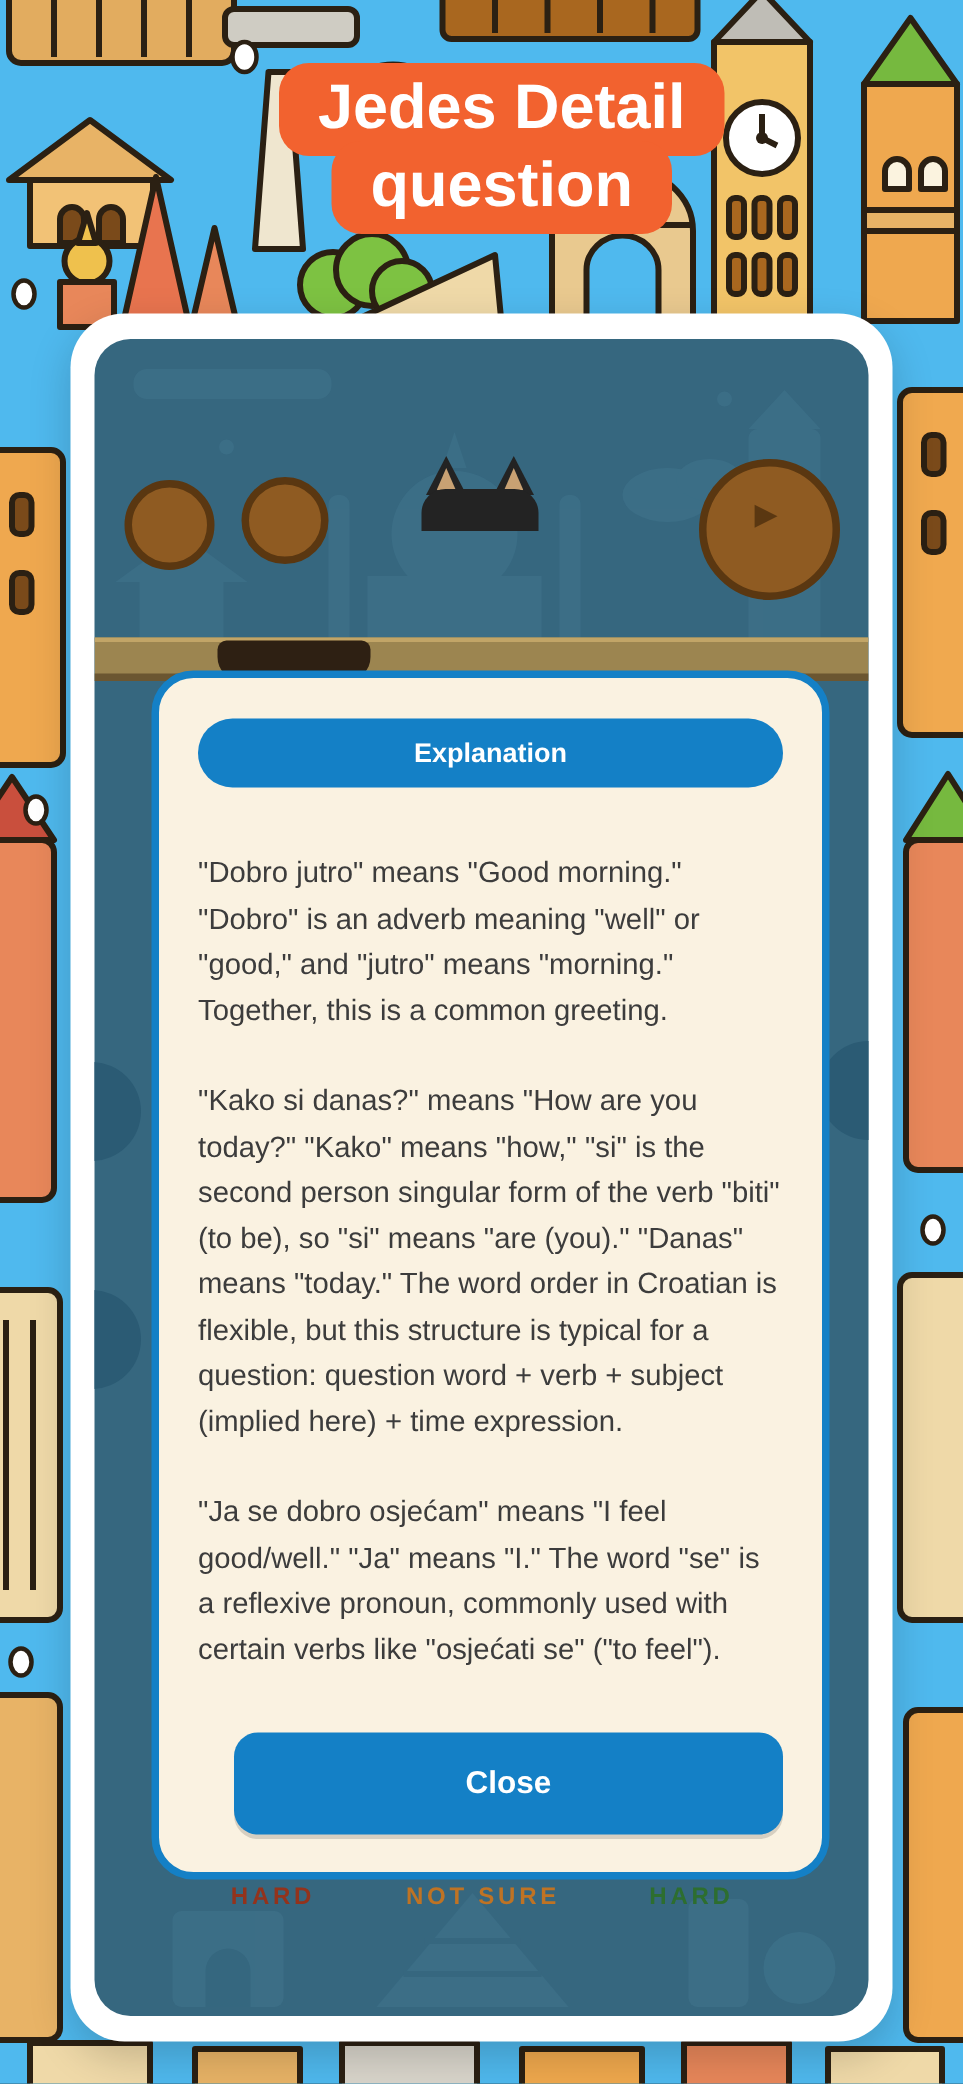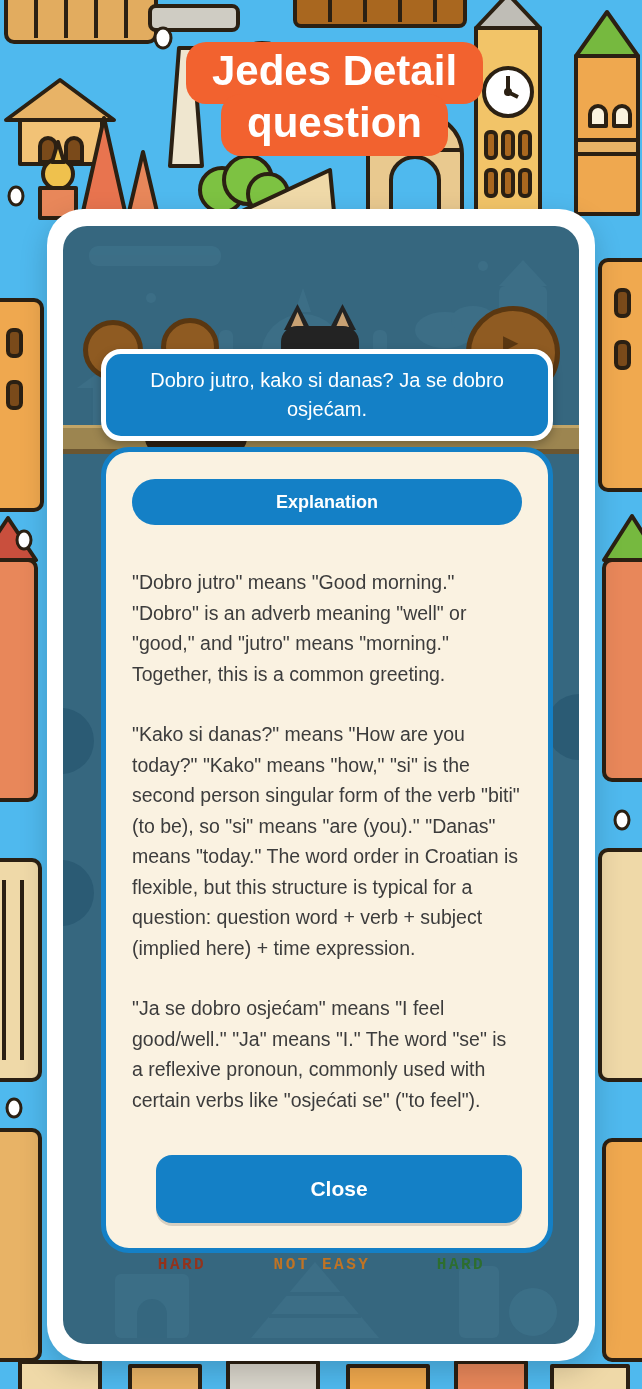--- a/index.html
+++ b/index.html
@@ -57,21 +57,21 @@
   
   .bubble{
     position:absolute;left:38px;top:123px;width:452px;box-sizing:border-box;z-index:2;
     background:#1480C6;border:5px solid #fff;border-radius:20px;
     padding:12px 34px;color:#fff;font-size:20px;line-height:29px;text-align:center;
     box-shadow:0 4px 10px rgba(0,0,0,.25);
   }
 
   
   .rating{position:absolute;left:0;top:1030px;width:516px;height:24px;z-index:1;
-    font-weight:bold;font-size:16px;letter-spacing:2.5px;font-family:Liberation Mono, monospace;}
+    font-weight:bold;font-size:16px;letter-spacing:2.5px;}
   .rating span{position:absolute;transform:translateX(-50%);white-space:nowrap;}
   .r-hard{left:119px;color:#93331C;}
   .r-notsure{left:259px;color:#BF7324;}
   .r-easy{left:398px;color:#2D6E2F;}
 
   
   .modal{
     position:absolute;left:38px;top:221px;width:452px;height:806px;box-sizing:border-box;z-index:3;
     background:#FAF2E1;border:5px solid #1480C6;border-radius:28px;
     padding:27px 26px 25px;display:flex;flex-direction:column;overflow:hidden;
@@ -218,25 +218,24 @@
       <div class="dog-head"></div>
     </div>
 
     <div class="table-band"></div>
     <div class="bowl"></div>
 
     <div class="edge-bump bump-right"></div>
     <div class="edge-bump bump-left-1"></div>
     <div class="edge-bump bump-left-2"></div>
 
-    <div class="bubble">Dobro jutro, kako si danas? Ja se dobro osjećam.</div>
 
     <div class="rating">
       <span class="r-hard">HARD</span>
-      <span class="r-notsure">NOT EASY</span>
+      <span class="r-notsure">NOT SURE</span>
       <span class="r-easy">HARD</span>
     </div>
 
     <div class="modal">
       <div class="tabs">
         <div class="tab active">
           <span>Explanation</span>
         </div>
       </div>
       <div class="modal-content">

